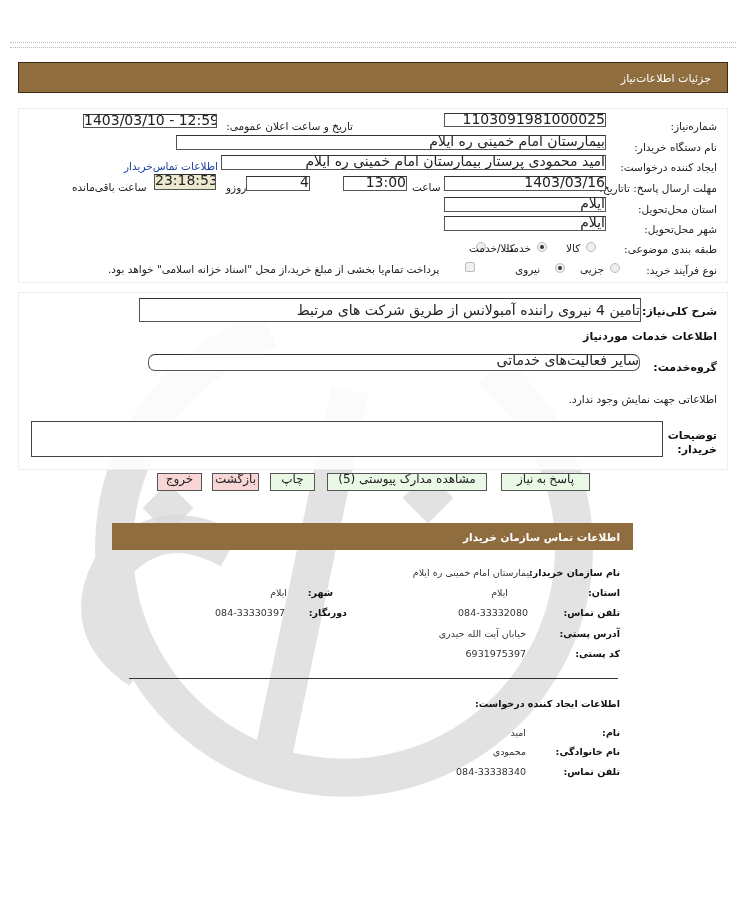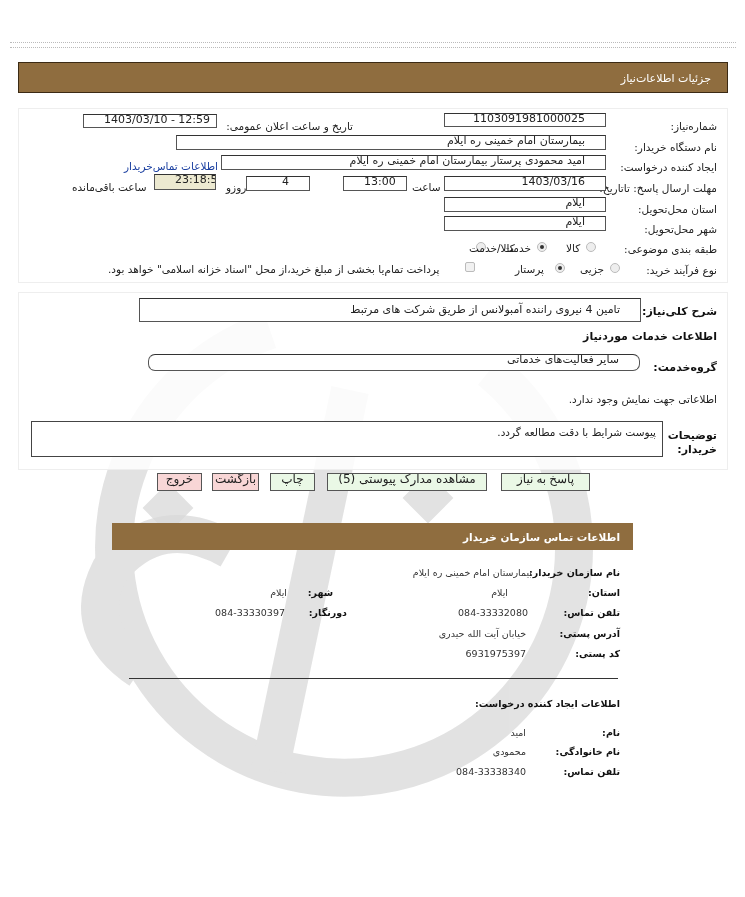--- a/index.html
+++ b/index.html
@@ -10,21 +10,21 @@
     .abs { position: absolute; }
     .dotted-rule { left: 10px; top: 42px; width: 726px; height: 4px;
       border-top: 1px dotted #bbb; border-bottom: 1px dotted #bbb; }
     .hdr-bar { background: #8f6d3f; color: #fff; border: 1px solid #3b2a14;
       box-sizing: border-box; direction: rtl; }
     .hdr-bar span { position: absolute; right: 16px; top: 50%; transform: translateY(-50%); font-size: 11px; }
     .panel { border: 1px solid #eee; background: rgba(255,255,255,0.85); box-sizing: border-box; }
     .lbl { direction: rtl; text-align: right; white-space: nowrap; font-size: 10.5px; color: #222; }
     .lbl-b { direction: rtl; text-align: right; white-space: nowrap; font-weight: bold; font-size: 11px; color: #111; margin-left: 44px; }
     .field { border: 1px solid #555; border-top-color: #333; background: #fff; box-sizing: border-box;
-      direction: rtl; text-align: right; font-size: 11px; line-height: 10px; padding: 0 20px; overflow: hidden; white-space: nowrap; }
+      direction: rtl; text-align: right; font-size: 14px; line-height: 10px; padding: 0 0; overflow: hidden; white-space: nowrap; }
     .field.ltr { direction: ltr; text-align: right; }
     .field.highlight { background: #ece9d0; }
     .link { color: #1a3fa0; direction: rtl; white-space: nowrap; font-size: 10.5px; }
     .radio { width: 10px; height: 10px; border-radius: 50%; border: 1px solid #bbb; background: #eee; box-sizing: border-box; }
     .radio.on::after { content: ""; position: absolute; left: 2px; top: 2px; width: 4px; height: 4px; border-radius: 50%; background: #333; }
     .chk { width: 10px; height: 10px; border: 1px solid #bbb; background: #f1f1f1; box-sizing: border-box; border-radius: 2px; }
     .btn { border: 1px solid #555; box-sizing: border-box; font-size: 12px; text-align: center; line-height: 11px; direction: rtl; white-space: nowrap; overflow: hidden; }
     .btn.green { background: #eaf8e6; }
     .btn.red { background: #f8d6d6; }
     .textarea { border: 1px solid #444; background: #fff; box-sizing: border-box; direction: rtl; text-align: right; font-size: 10.5px; padding: 3px 6px; line-height: 14px; }
@@ -89,36 +89,35 @@
 <div class="abs lbl" style="left:566px; top:242px;">کالا</div>
 <div class="abs radio on" style="left:537px; top:242px;"></div>
 <div class="abs lbl" style="left:503px; top:242px;">خدمت</div>
 <div class="abs radio" style="left:476px; top:242px;"></div>
 <div class="abs lbl" style="left:425px; top:242px;margin-left:44px;">کالا/خدمت</div>
 
 <div class="abs lbl" style="right:28px; top:264px;">نوع فرآیند خرید:</div>
 <div class="abs radio" style="left:610px; top:263px;"></div>
 <div class="abs lbl" style="left:580px; top:263px;">جزیی</div>
 <div class="abs radio on" style="left:555px; top:263px;"></div>
-<div class="abs lbl" style="left:515px; top:263px;">پرستار</div>
+<div class="abs lbl" style="left:515px; top:263px;">نیروی</div>
 <div class="abs chk" style="left:465px; top:262px;"></div>
 <div class="abs lbl" style="left:108px; top:263px;">پرداخت تمام‌یا بخشی از مبلغ خرید،از محل "اسناد خزانه اسلامی" خواهد بود.</div>
 
 <div class="abs panel" style="left:18px; top:292px; width:710px; height:178px;"></div>
 <div class="abs lbl-b" style="right:28px; top:305px;">شرح کلی‌نیاز:</div>
 <div class="abs field" style="left:139px; top:298px; width:502px; height:24px; line-height:22px;">تامین 4 نیروی راننده آمبولانس از طریق شرکت های مرتبط</div>
 <div class="abs lbl-b" style="right:28px; top:330px;">اطلاعات خدمات موردنیاز</div>
 <div class="abs lbl-b" style="right:28px; top:361px;">گروه‌خدمت:</div>
 <div class="abs field" style="left:148px; top:354px; width:492px; height:17px;border-radius:7px;">سایر فعالیت‌های خدماتی</div>
 <div class="abs lbl" style="right:28px; top:393px;">اطلاعاتی جهت نمایش وجود ندارد.</div>
 
 <div class="abs lbl-b" style="right:28px; top:429px;">توضیحات</div>
 <div class="abs lbl-b" style="right:28px; top:443px;">خریدار:</div>
 <div class="abs textarea" style="left:31px; top:421px; width:632px; height:36px;">
-  <div>پیوست شرایط با دقت مطالعه گردد.</div>
 </div>
 
 <div class="abs btn green" style="left:501px; top:473px; width:89px; height:18px;font-family:Liberation Serif, serif;">پاسخ به نیاز</div>
 <div class="abs btn green" style="left:327px; top:473px; width:160px; height:18px;">مشاهده مدارک پیوستی (5)</div>
 <div class="abs btn green" style="left:270px; top:473px; width:45px; height:18px;">چاپ</div>
 <div class="abs btn red" style="left:212px; top:473px; width:47px; height:18px;">بازگشت</div>
 <div class="abs btn red" style="left:157px; top:473px; width:45px; height:18px;">خروج</div>
 
 <div class="abs hdr-bar" style="left:112px; top:523px; width:521px; height:27px; border-color:#8f6d3f;">
   <span style="font-weight:bold; font-size:10.5px; right:12px;">اطلاعات تماس سازمان خریدار</span>

